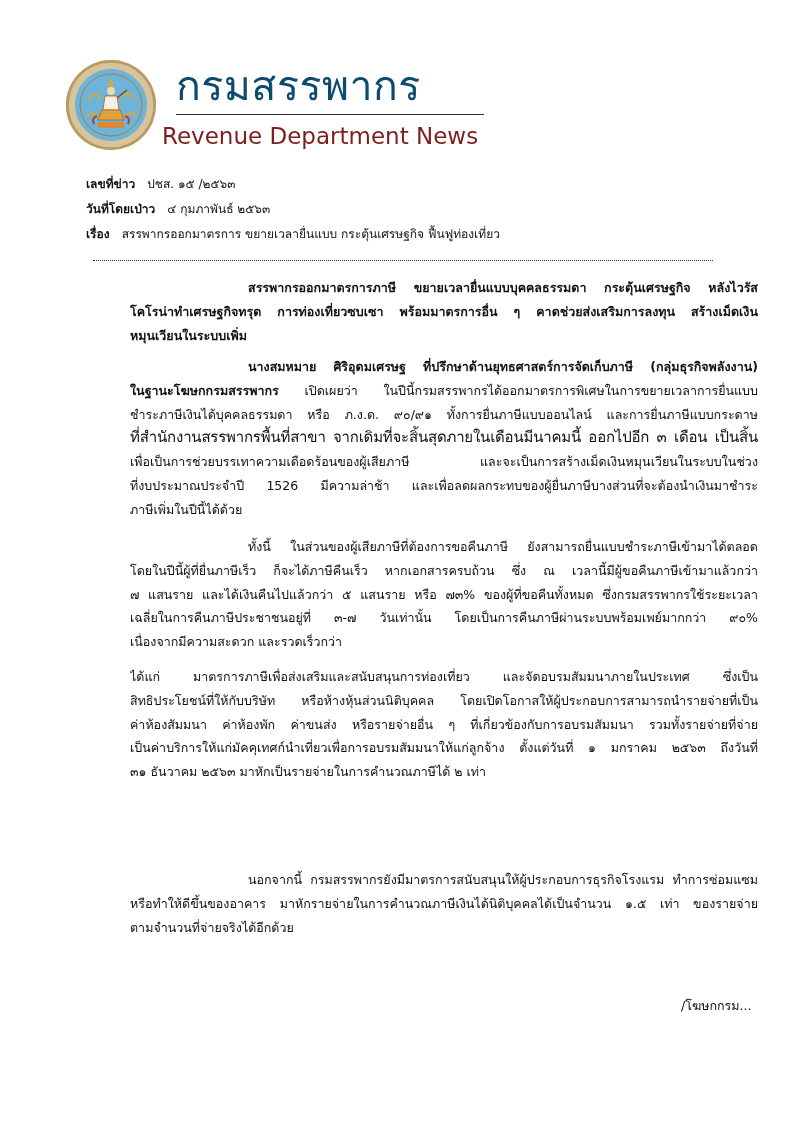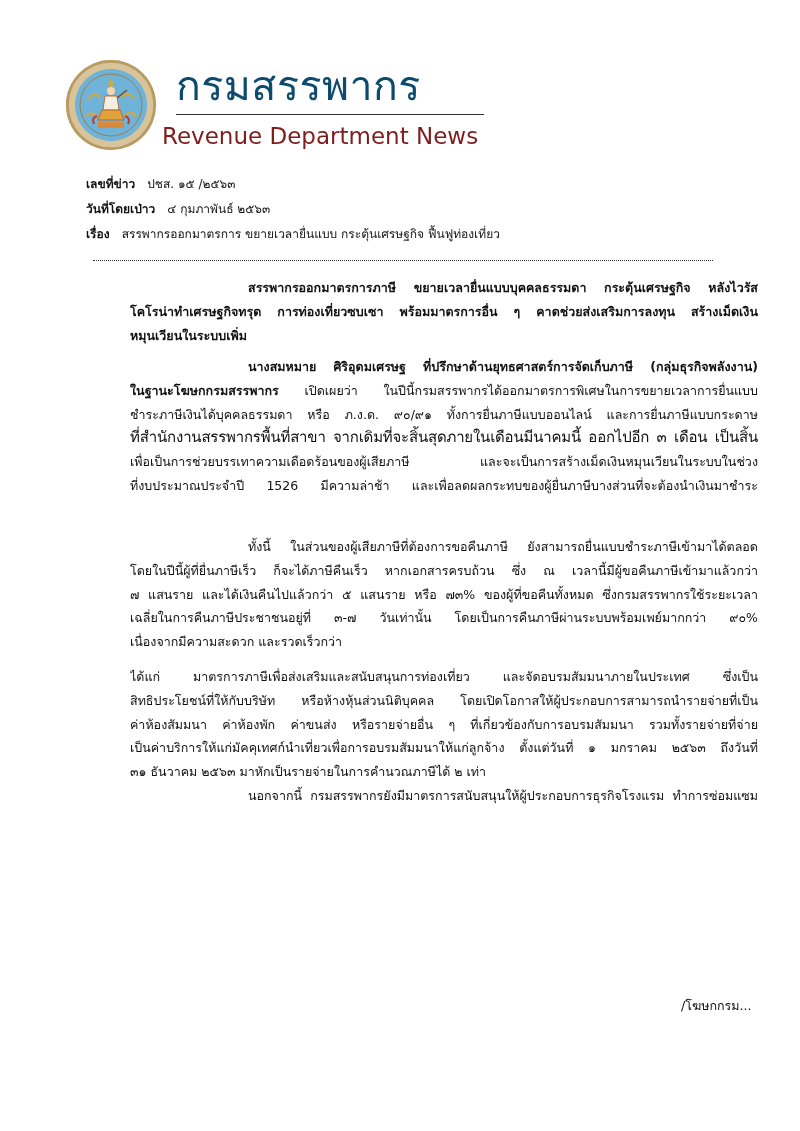--- a/index.html
+++ b/index.html
@@ -80,35 +80,38 @@
   <span class="line last">หมุนเวียนในระบบเพิ่ม</span>
 </div>
 
 <div class="para" style="top:355px">
   <span class="line indent bold">นางสมหมาย ศิริอุดมเศรษฐ ที่ปรึกษาด้านยุทธศาสตร์การจัดเก็บภาษี (กลุ่มธุรกิจพลังงาน)</span>
   <span class="line"><b>ในฐานะโฆษกกรมสรรพากร</b><span> เปิดเผยว่า ในปีนี้กรมสรรพากรได้ออกมาตรการพิเศษในการขยายเวลาการยื่นแบบ</span></span>
   <span class="line">ชำระภาษีเงินได้บุคคลธรรมดา หรือ ภ.ง.ด. ๙๐/๙๑ ทั้งการยื่นภาษีแบบออนไลน์ และการยื่นภาษีแบบกระดาษ</span>
   <span class="line" style="font-size:15px;letter-spacing:-0.2px">ที่สำนักงานสรรพากรพื้นที่สาขา จากเดิมที่จะสิ้นสุดภายในเดือนมีนาคมนี้ ออกไปอีก ๓ เดือน เป็นสิ้นสุดเดือนมิถุนายน ๒๕๖๓</span>
   <span class="line">เพื่อเป็นการช่วยบรรเทาความเดือดร้อนของผู้เสียภาษี และจะเป็นการสร้างเม็ดเงินหมุนเวียนในระบบในช่วง</span>
   <span class="line">ที่งบประมาณประจำปี 1526  มีความล่าช้า และเพื่อลดผลกระทบของผู้ยื่นภาษีบางส่วนที่จะต้องนำเงินมาชำระ</span>
+  <span class="line last">ภาษีเพิ่มในปีนี้ได้ด้วย</span>
 </div>
 
 <div class="para" style="top:535px">
   <span class="line indent">ทั้งนี้ ในส่วนของผู้เสียภาษีที่ต้องการขอคืนภาษี ยังสามารถยื่นแบบชำระภาษีเข้ามาได้ตลอด</span>
   <span class="line">โดยในปีนี้ผู้ที่ยื่นภาษีเร็ว ก็จะได้ภาษีคืนเร็ว หากเอกสารครบถ้วน ซึ่ง ณ เวลานี้มีผู้ขอคืนภาษีเข้ามาแล้วกว่า</span>
   <span class="line">๗ แสนราย และได้เงินคืนไปแล้วกว่า ๕ แสนราย หรือ ๗๓% ของผู้ที่ขอคืนทั้งหมด ซึ่งกรมสรรพากรใช้ระยะเวลา</span>
   <span class="line">เฉลี่ยในการคืนภาษีประชาชนอยู่ที่ ๓-๗ วันเท่านั้น โดยเป็นการคืนภาษีผ่านระบบพร้อมเพย์มากกว่า ๙๐%</span>
   <span class="line last">เนื่องจากมีความสะดวก และรวดเร็วกว่า</span>
 </div>
 
 <div class="para" style="top:665px">
   <span class="line">ได้แก่ มาตรการภาษีเพื่อส่งเสริมและสนับสนุนการท่องเที่ยว และจัดอบรมสัมมนาภายในประเทศ ซึ่งเป็น</span>
   <span class="line">สิทธิประโยชน์ที่ให้กับบริษัท หรือห้างหุ้นส่วนนิติบุคคล โดยเปิดโอกาสให้ผู้ประกอบการสามารถนำรายจ่ายที่เป็น</span>
   <span class="line">ค่าห้องสัมมนา ค่าห้องพัก ค่าขนส่ง หรือรายจ่ายอื่น ๆ ที่เกี่ยวข้องกับการอบรมสัมมนา รวมทั้งรายจ่ายที่จ่าย</span>
   <span class="line">เป็นค่าบริการให้แก่มัคคุเทศก์นำเที่ยวเพื่อการอบรมสัมมนาให้แก่ลูกจ้าง ตั้งแต่วันที่ ๑ มกราคม ๒๕๖๓ ถึงวันที่</span>
   <span class="line last">๓๑ ธันวาคม ๒๕๖๓ มาหักเป็นรายจ่ายในการคำนวณภาษีได้ ๒ เท่า</span>
 </div>
 
-<div class="para" style="top:784px">
+<div class="para" style="top:868px">
   <span class="line indent">นอกจากนี้ กรมสรรพากรยังมีมาตรการสนับสนุนให้ผู้ประกอบการธุรกิจโรงแรม ทำการซ่อมแซม</span>
+  <span class="line">หรือทำให้ดีขึ้นของอาคาร มาหักรายจ่ายในการคำนวณภาษีเงินได้นิติบุคคลได้เป็นจำนวน ๑.๕  เท่า ของรายจ่าย</span>
+  <span class="line last">ตามจำนวนที่จ่ายจริงได้อีกด้วย</span>
 </div>
 
 <div class="sign">/โฆษกกรม...</div>
 
 </body></html>

